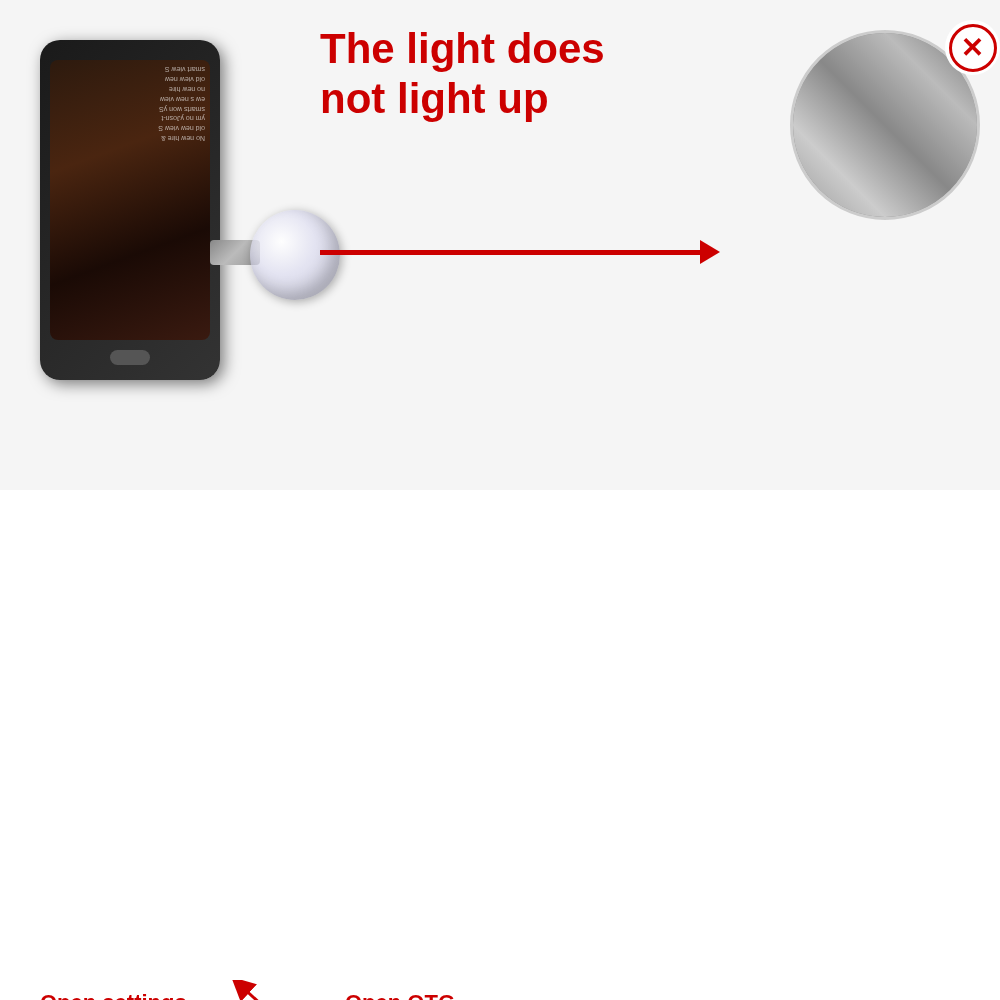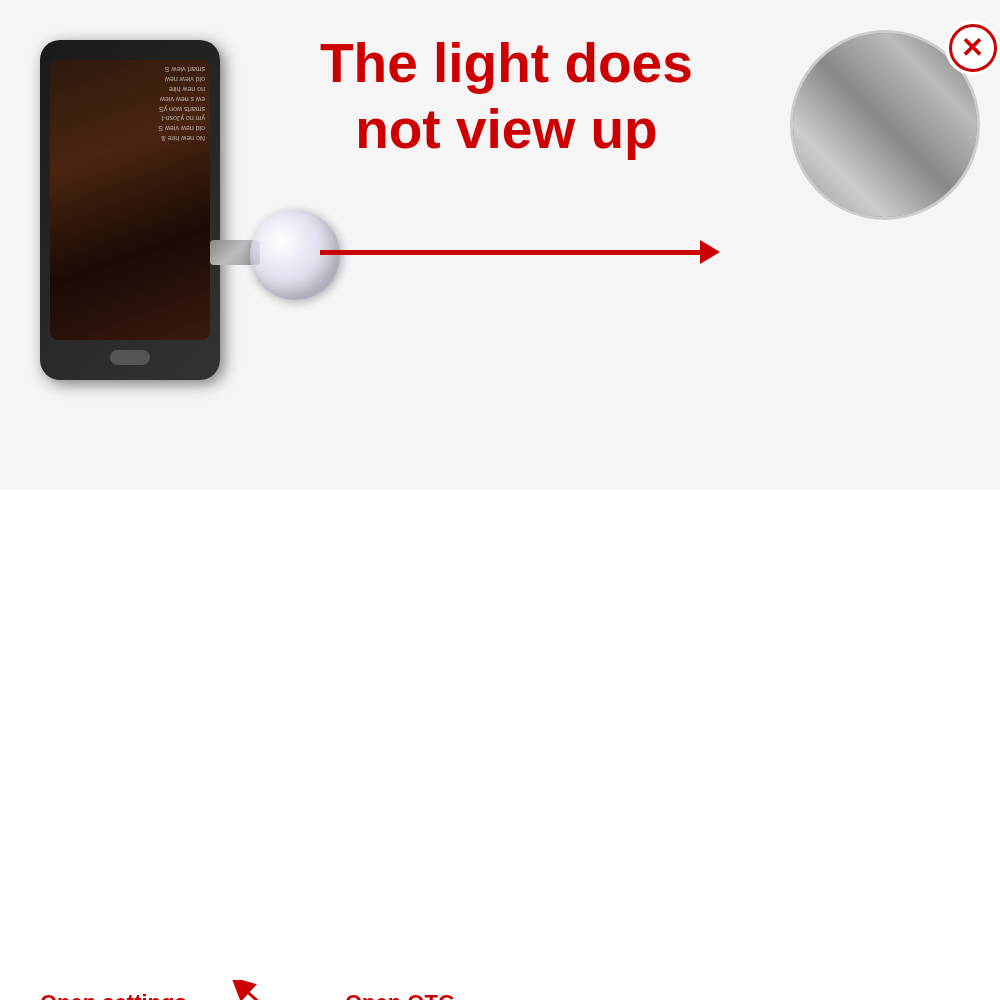--- a/index.html
+++ b/index.html
@@ -17,27 +17,27 @@
       position: absolute;
       top: 0;
       left: 0;
       width: 1000px;
       height: 490px;
       background: #f5f5f5;
     }
 
     .headline {
       position: absolute;
-      top: 30px;
+      top: 24px;
       left: 320px;
-      font-size: 55px;
+      font-size: 42px;
       font-weight: bold;
       color: #cc0000;
       line-height: 1.2;
-      text-align: center;
+      text-align: left;
     }
 
     
     .phone-container {
       position: absolute;
       top: 30px;
       left: 20px;
       width: 240px;
       height: 380px;
     }
@@ -204,21 +204,21 @@
     }
 
   </style>
 </head>
 <body>
 
 <div class="top-section">
 
   <div class="headline">
     <div>The light does</div>
-    <div>not view up</div>
+    <div>not light up</div>
   </div>
 
   <div class="phone-container">
     <div class="phone-body">
       <div class="phone-screen">
         <div class="phone-screen-text">
           No new hire &amp;<br>
           old new view S<br>
           ym no yJosn-t<br>
           smarts won yS<br>

